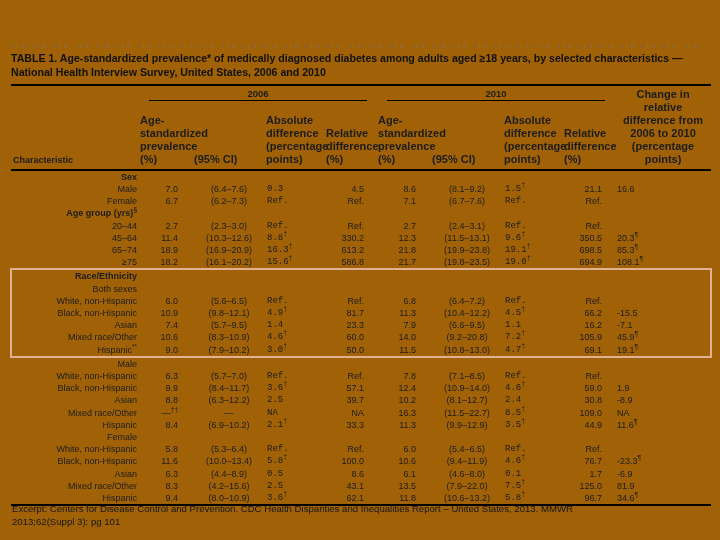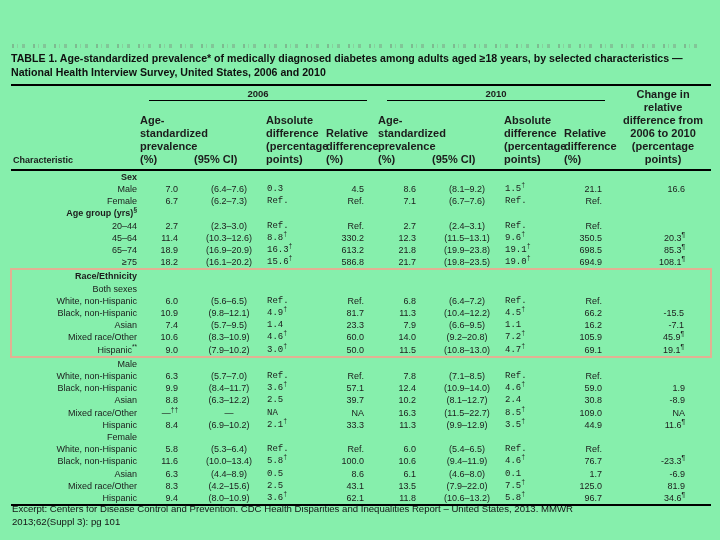--- a/index.html
+++ b/index.html
@@ -1,16 +1,16 @@
 <!DOCTYPE html>
 <html style="--hl: #e2b193;"><head>
 <meta charset="utf-8">
 <style>
   html,body{margin:0;padding:0;background:#888;}
-  .slide{position:relative;width:720px;height:540px;background:#86efac;overflow:hidden;
+  .slide{position:relative;width:720px;height:540px;background:#a16207;overflow:hidden;
          font-family:"Liberation Sans", sans-serif;color:#1c1c1c;}
   .artifact{position:absolute;left:12px;top:44px;width:692px;height:4px;opacity:.55;
     background:repeating-linear-gradient(90deg,
       rgba(110,105,100,.7) 0 2px, transparent 2px 5px,
       rgba(140,130,120,.5) 5px 6px, transparent 6px 10px,
       rgba(120,115,110,.6) 10px 13px, transparent 13px 21px);}
   .title{position:absolute;left:11px;top:52px;width:698px;font-size:10.6px;font-weight:bold;
          line-height:1.28;color:#101010;letter-spacing:0;}
   .tablewrap{position:absolute;left:10px;top:84px;width:700px;}
   table{width:700px;border-collapse:collapse;table-layout:fixed;color:#1c1c1c;}
@@ -31,21 +31,21 @@
   td.lbl{text-align:right;}
   tr.section td.lbl{font-weight:bold;}
   .ind0{padding-left:2px;}
   .ind1{padding-left:9px;}
   .ind2{padding-left:17px;}
   
   td.c0,td.c4{text-align:right;padding-right:15px;}   
   td.c1,td.c5{text-align:center;}                      
   td.c2,td.c6{text-align:left;padding-right:17px;font-family:Liberation Mono, monospace;}   
   td.c3,td.c7{text-align:right;padding-right:13px;}   
-  td.c8{text-align:right;padding-right:26px;}          
+  td.c8{padding-right:26px;}          
   sup{font-size:6.5px;line-height:0;vertical-align:super;}
   
   tr.hl td:first-child{border-left:2px solid var(--hl);margin-top:6px;}
   tr.hl td:last-child{border-right:2px solid var(--hl);}
   tr.hl-top td{border-top:2px solid var(--hl);}
   tr.hl-bottom td{border-bottom:2px solid var(--hl);}
   .footer{position:absolute;left:12px;top:503px;width:700px;font-size:9.6px;line-height:1.32;
           color:#151515;}
 </style>
 </head>

